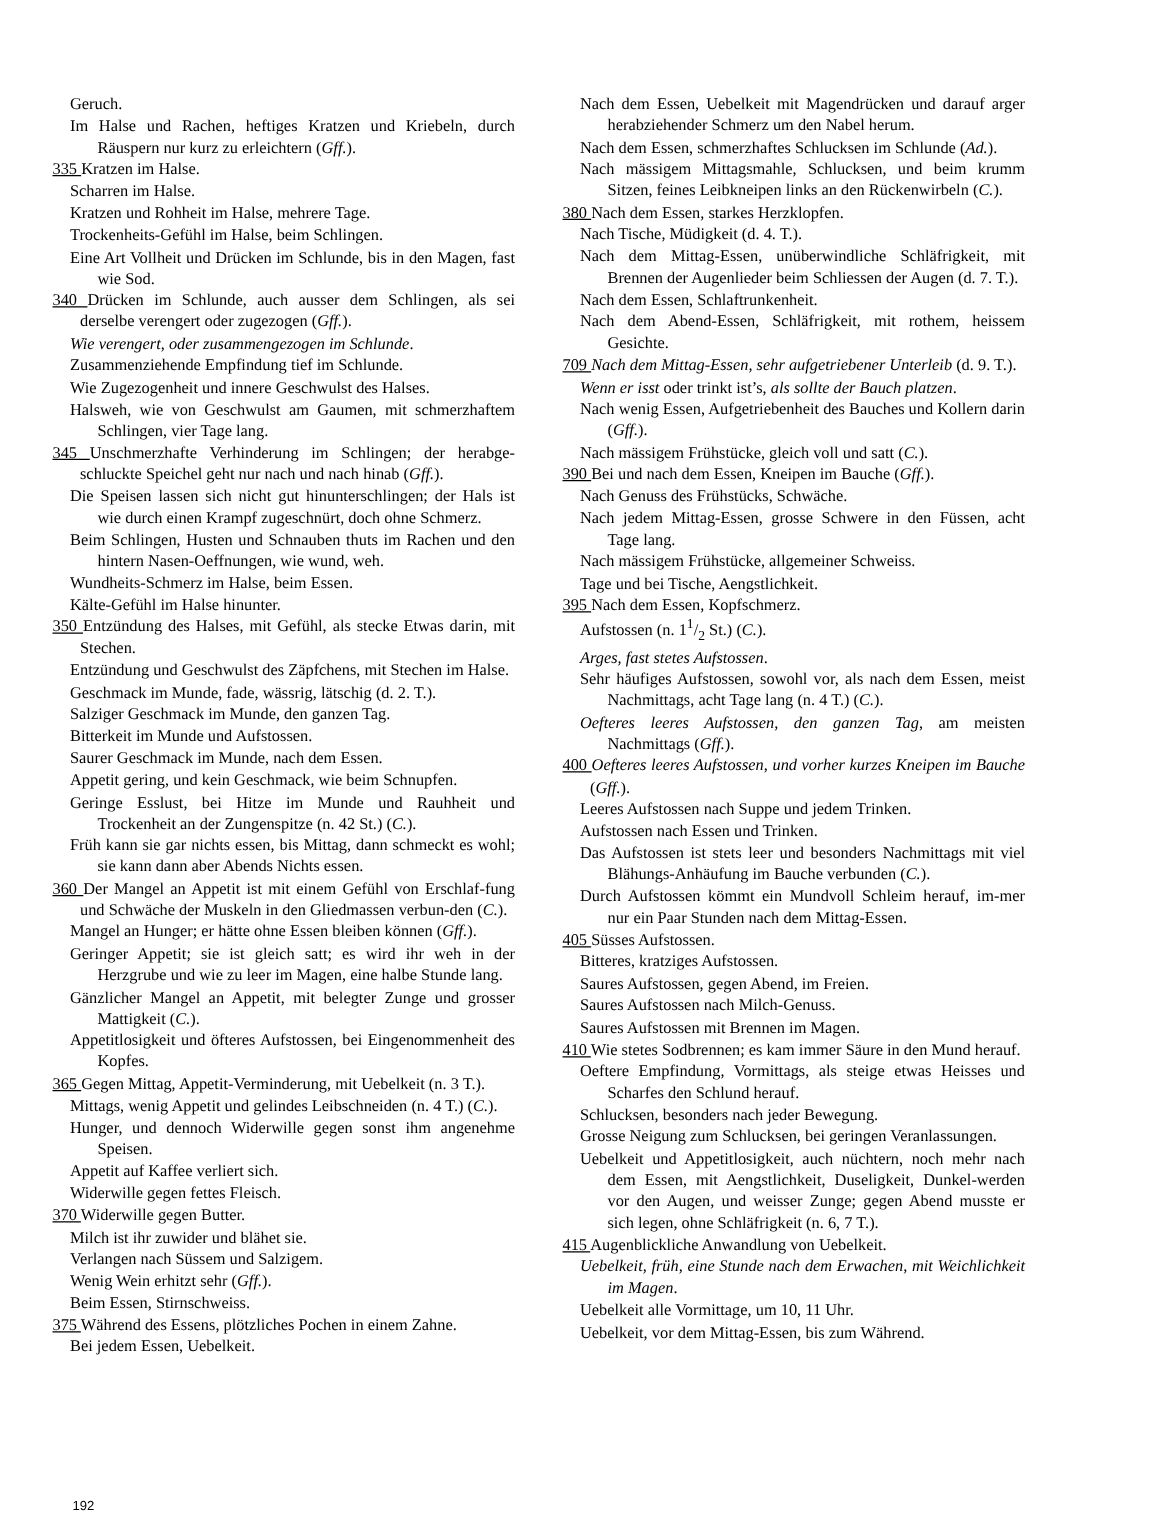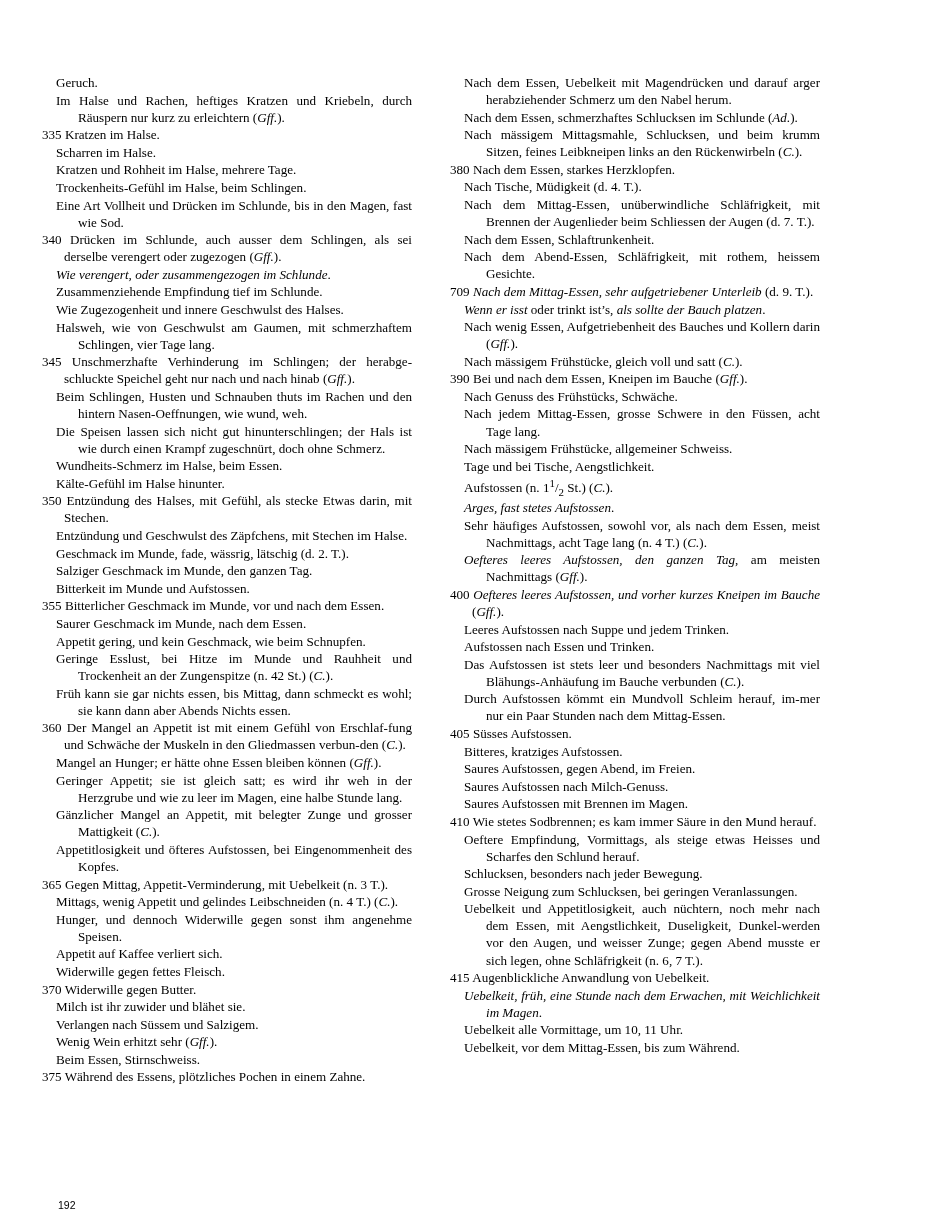--- a/index.html
+++ b/index.html
@@ -47,20 +47,21 @@
   .ind {
     padding-left: 14px;
     text-indent: 0;
   }
   .ind.wrap {
     padding-left: 36px;
     text-indent: -22px;
   }
   .num {
     display: inline;
+    text-decoration: underline;
   }
   .pagenum {
     position: absolute;
     left: 58px;
     bottom: 35px;
     font-size: 10.5px;
     font-family: "Liberation Sans", sans-serif;
     color: #000;
   }
 </style>
@@ -76,69 +77,70 @@
         <p class="entry ind"><span class="cont">Scharren im Halse.</span></p>
         <p class="entry ind"><span class="cont">Kratzen und Rohheit im Halse, mehrere Tage.</span></p>
         <p class="entry ind"><span class="cont">Trockenheits-Gefühl im Halse, beim Schlingen.</span></p>
         <p class="entry ind wrap"><span class="cont">Eine Art Vollheit und Drücken im Schlunde, bis in den Magen, fast wie Sod.</span></p>
         <p class="entry hang"><span class="num">340 </span><span class="cont">Drücken im Schlunde, auch ausser dem Schlingen, als sei derselbe verengert oder zugezogen (<i>Gff.</i>).</span></p>
         <p class="entry ind"><span class="cont"><i>Wie verengert, oder zusammengezogen im Schlunde</i>.</span></p>
         <p class="entry ind"><span class="cont">Zusammenziehende Empfindung tief im Schlunde.</span></p>
         <p class="entry ind"><span class="cont">Wie Zugezogenheit und innere Geschwulst des Halses.</span></p>
         <p class="entry ind wrap"><span class="cont">Halsweh, wie von Geschwulst am Gaumen, mit schmerzhaftem Schlingen, vier Tage lang.</span></p>
         <p class="entry hang"><span class="num">345 </span><span class="cont">Unschmerzhafte Verhinderung im Schlingen; der herabge-schluckte Speichel geht nur nach und nach hinab (<i>Gff.</i>).</span></p>
+        <p class="entry ind wrap"><span class="cont">Die Speisen lassen sich nicht gut hinunterschlingen; der Hals ist wie durch einen Krampf zugeschnürt, doch ohne Schmerz.</span></p>
         <p class="entry ind wrap"><span class="cont">Beim Schlingen, Husten und Schnauben thuts im Rachen und den hintern Nasen-Oeffnungen, wie wund, weh.</span></p>
-        <p class="entry ind wrap"><span class="cont">Die Speisen lassen sich nicht gut hinunterschlingen; der Hals ist wie durch einen Krampf zugeschnürt, doch ohne Schmerz.</span></p>
         <p class="entry ind"><span class="cont">Wundheits-Schmerz im Halse, beim Essen.</span></p>
         <p class="entry ind"><span class="cont">Kälte-Gefühl im Halse hinunter.</span></p>
         <p class="entry hang"><span class="num">350 </span><span class="cont">Entzündung des Halses, mit Gefühl, als stecke Etwas darin, mit Stechen.</span></p>
         <p class="entry ind wrap"><span class="cont">Entzündung und Geschwulst des Zäpfchens, mit Stechen im Halse.</span></p>
         <p class="entry ind"><span class="cont">Geschmack im Munde, fade, wässrig, lätschig (d. 2. T.).</span></p>
         <p class="entry ind"><span class="cont">Salziger Geschmack im Munde, den ganzen Tag.</span></p>
         <p class="entry ind"><span class="cont">Bitterkeit im Munde und Aufstossen.</span></p>
-        <p class="entry hang"><span class="num">355 </span><span class="cont">Bitterlicher Geschmack im Munde, vor und nach dem Essen.</span></p>
         <p class="entry ind"><span class="cont">Saurer Geschmack im Munde, nach dem Essen.</span></p>
         <p class="entry ind"><span class="cont">Appetit gering, und kein Geschmack, wie beim Schnupfen.</span></p>
         <p class="entry ind wrap"><span class="cont">Geringe Esslust, bei Hitze im Munde und Rauhheit und Trockenheit an der Zungenspitze (n. 42 St.) (<i>C.</i>).</span></p>
         <p class="entry ind wrap"><span class="cont">Früh kann sie gar nichts essen, bis Mittag, dann schmeckt es wohl; sie kann dann aber Abends Nichts essen.</span></p>
         <p class="entry hang"><span class="num">360 </span><span class="cont">Der Mangel an Appetit ist mit einem Gefühl von Erschlaf-fung und Schwäche der Muskeln in den Gliedmassen verbun-den (<i>C.</i>).</span></p>
         <p class="entry ind"><span class="cont">Mangel an Hunger; er hätte ohne Essen bleiben können (<i>Gff.</i>).</span></p>
         <p class="entry ind wrap"><span class="cont">Geringer Appetit; sie ist gleich satt; es wird ihr weh in der Herzgrube und wie zu leer im Magen, eine halbe Stunde lang.</span></p>
         <p class="entry ind wrap"><span class="cont">Gänzlicher Mangel an Appetit, mit belegter Zunge und grosser Mattigkeit (<i>C.</i>).</span></p>
         <p class="entry ind wrap"><span class="cont">Appetitlosigkeit und öfteres Aufstossen, bei Eingenommenheit des Kopfes.</span></p>
         <p class="entry hang"><span class="num">365 </span><span class="cont">Gegen Mittag, Appetit-Verminderung, mit Uebelkeit (n. 3 T.).</span></p>
         <p class="entry ind wrap"><span class="cont">Mittags, wenig Appetit und gelindes Leibschneiden (n. 4 T.) (<i>C.</i>).</span></p>
         <p class="entry ind wrap"><span class="cont">Hunger, und dennoch Widerwille gegen sonst ihm angenehme Speisen.</span></p>
         <p class="entry ind"><span class="cont">Appetit auf Kaffee verliert sich.</span></p>
         <p class="entry ind"><span class="cont">Widerwille gegen fettes Fleisch.</span></p>
         <p class="entry hang"><span class="num">370 </span><span class="cont">Widerwille gegen Butter.</span></p>
         <p class="entry ind"><span class="cont">Milch ist ihr zuwider und blähet sie.</span></p>
         <p class="entry ind"><span class="cont">Verlangen nach Süssem und Salzigem.</span></p>
         <p class="entry ind"><span class="cont">Wenig Wein erhitzt sehr (<i>Gff.</i>).</span></p>
         <p class="entry ind"><span class="cont">Beim Essen, Stirnschweiss.</span></p>
         <p class="entry hang"><span class="num">375 </span><span class="cont">Während des Essens, plötzliches Pochen in einem Zahne.</span></p>
+        <p class="entry ind"><span class="cont">Bei jedem Essen, Uebelkeit.</span></p>
       </div>
     <div class="col" id="right-col">
         <p class="entry ind wrap"><span class="cont">Nach dem Essen, Uebelkeit mit Magendrücken und darauf arger herabziehender Schmerz um den Nabel herum.</span></p>
         <p class="entry ind wrap"><span class="cont">Nach dem Essen, schmerzhaftes Schlucksen im Schlunde (<i>Ad.</i>).</span></p>
         <p class="entry ind wrap"><span class="cont">Nach mässigem Mittagsmahle, Schlucksen, und beim krumm Sitzen, feines Leibkneipen links an den Rückenwirbeln (<i>C.</i>).</span></p>
         <p class="entry hang"><span class="num">380 </span><span class="cont">Nach dem Essen, starkes Herzklopfen.</span></p>
         <p class="entry ind"><span class="cont">Nach Tische, Müdigkeit (d. 4. T.).</span></p>
         <p class="entry ind wrap"><span class="cont">Nach dem Mittag-Essen, unüberwindliche Schläfrigkeit, mit Brennen der Augenlieder beim Schliessen der Augen (d. 7. T.).</span></p>
         <p class="entry ind"><span class="cont">Nach dem Essen, Schlaftrunkenheit.</span></p>
         <p class="entry ind wrap"><span class="cont">Nach dem Abend-Essen, Schläfrigkeit, mit rothem, heissem Gesichte.</span></p>
         <p class="entry hang"><span class="num">709 </span><span class="cont"><i>Nach dem Mittag-Essen, sehr aufgetriebener Unterleib</i> (d. 9. T.).</span></p>
         <p class="entry ind"><span class="cont"><i>Wenn er isst</i> oder trinkt ist’s, <i>als sollte der Bauch platzen</i>.</span></p>
         <p class="entry ind wrap"><span class="cont">Nach wenig Essen, Aufgetriebenheit des Bauches und Kollern darin (<i>Gff.</i>).</span></p>
         <p class="entry ind"><span class="cont">Nach mässigem Frühstücke, gleich voll und satt (<i>C.</i>).</span></p>
         <p class="entry hang"><span class="num">390 </span><span class="cont">Bei und nach dem Essen, Kneipen im Bauche (<i>Gff.</i>).</span></p>
         <p class="entry ind"><span class="cont">Nach Genuss des Frühstücks, Schwäche.</span></p>
         <p class="entry ind wrap"><span class="cont">Nach jedem Mittag-Essen, grosse Schwere in den Füssen, acht Tage lang.</span></p>
         <p class="entry ind"><span class="cont">Nach mässigem Frühstücke, allgemeiner Schweiss.</span></p>
         <p class="entry ind"><span class="cont">Tage und bei Tische, Aengstlichkeit.</span></p>
+        <p class="entry hang"><span class="num">395 </span><span class="cont">Nach dem Essen, Kopfschmerz.</span></p>
         <p class="entry ind"><span class="cont">Aufstossen (n. 1<sup>1</sup>/<sub>2</sub> St.) (<i>C.</i>).</span></p>
         <p class="entry ind"><span class="cont"><i>Arges, fast stetes Aufstossen</i>.</span></p>
         <p class="entry ind wrap"><span class="cont">Sehr häufiges Aufstossen, sowohl vor, als nach dem Essen, meist Nachmittags, acht Tage lang (n. 4 T.) (<i>C.</i>).</span></p>
         <p class="entry ind wrap"><span class="cont"><i>Oefteres leeres Aufstossen, den ganzen Tag</i>, am meisten Nachmittags (<i>Gff.</i>).</span></p>
         <p class="entry hang"><span class="num">400 </span><span class="cont"><i>Oefteres leeres Aufstossen, und vorher kurzes Kneipen im Bauche</i> (<i>Gff.</i>).</span></p>
         <p class="entry ind"><span class="cont">Leeres Aufstossen nach Suppe und jedem Trinken.</span></p>
         <p class="entry ind"><span class="cont">Aufstossen nach Essen und Trinken.</span></p>
         <p class="entry ind wrap"><span class="cont">Das Aufstossen ist stets leer und besonders Nachmittags mit viel Blähungs-Anhäufung im Bauche verbunden (<i>C.</i>).</span></p>
         <p class="entry ind wrap"><span class="cont">Durch Aufstossen kömmt ein Mundvoll Schleim herauf, im-mer nur ein Paar Stunden nach dem Mittag-Essen.</span></p>
         <p class="entry hang"><span class="num">405 </span><span class="cont">Süsses Aufstossen.</span></p>

